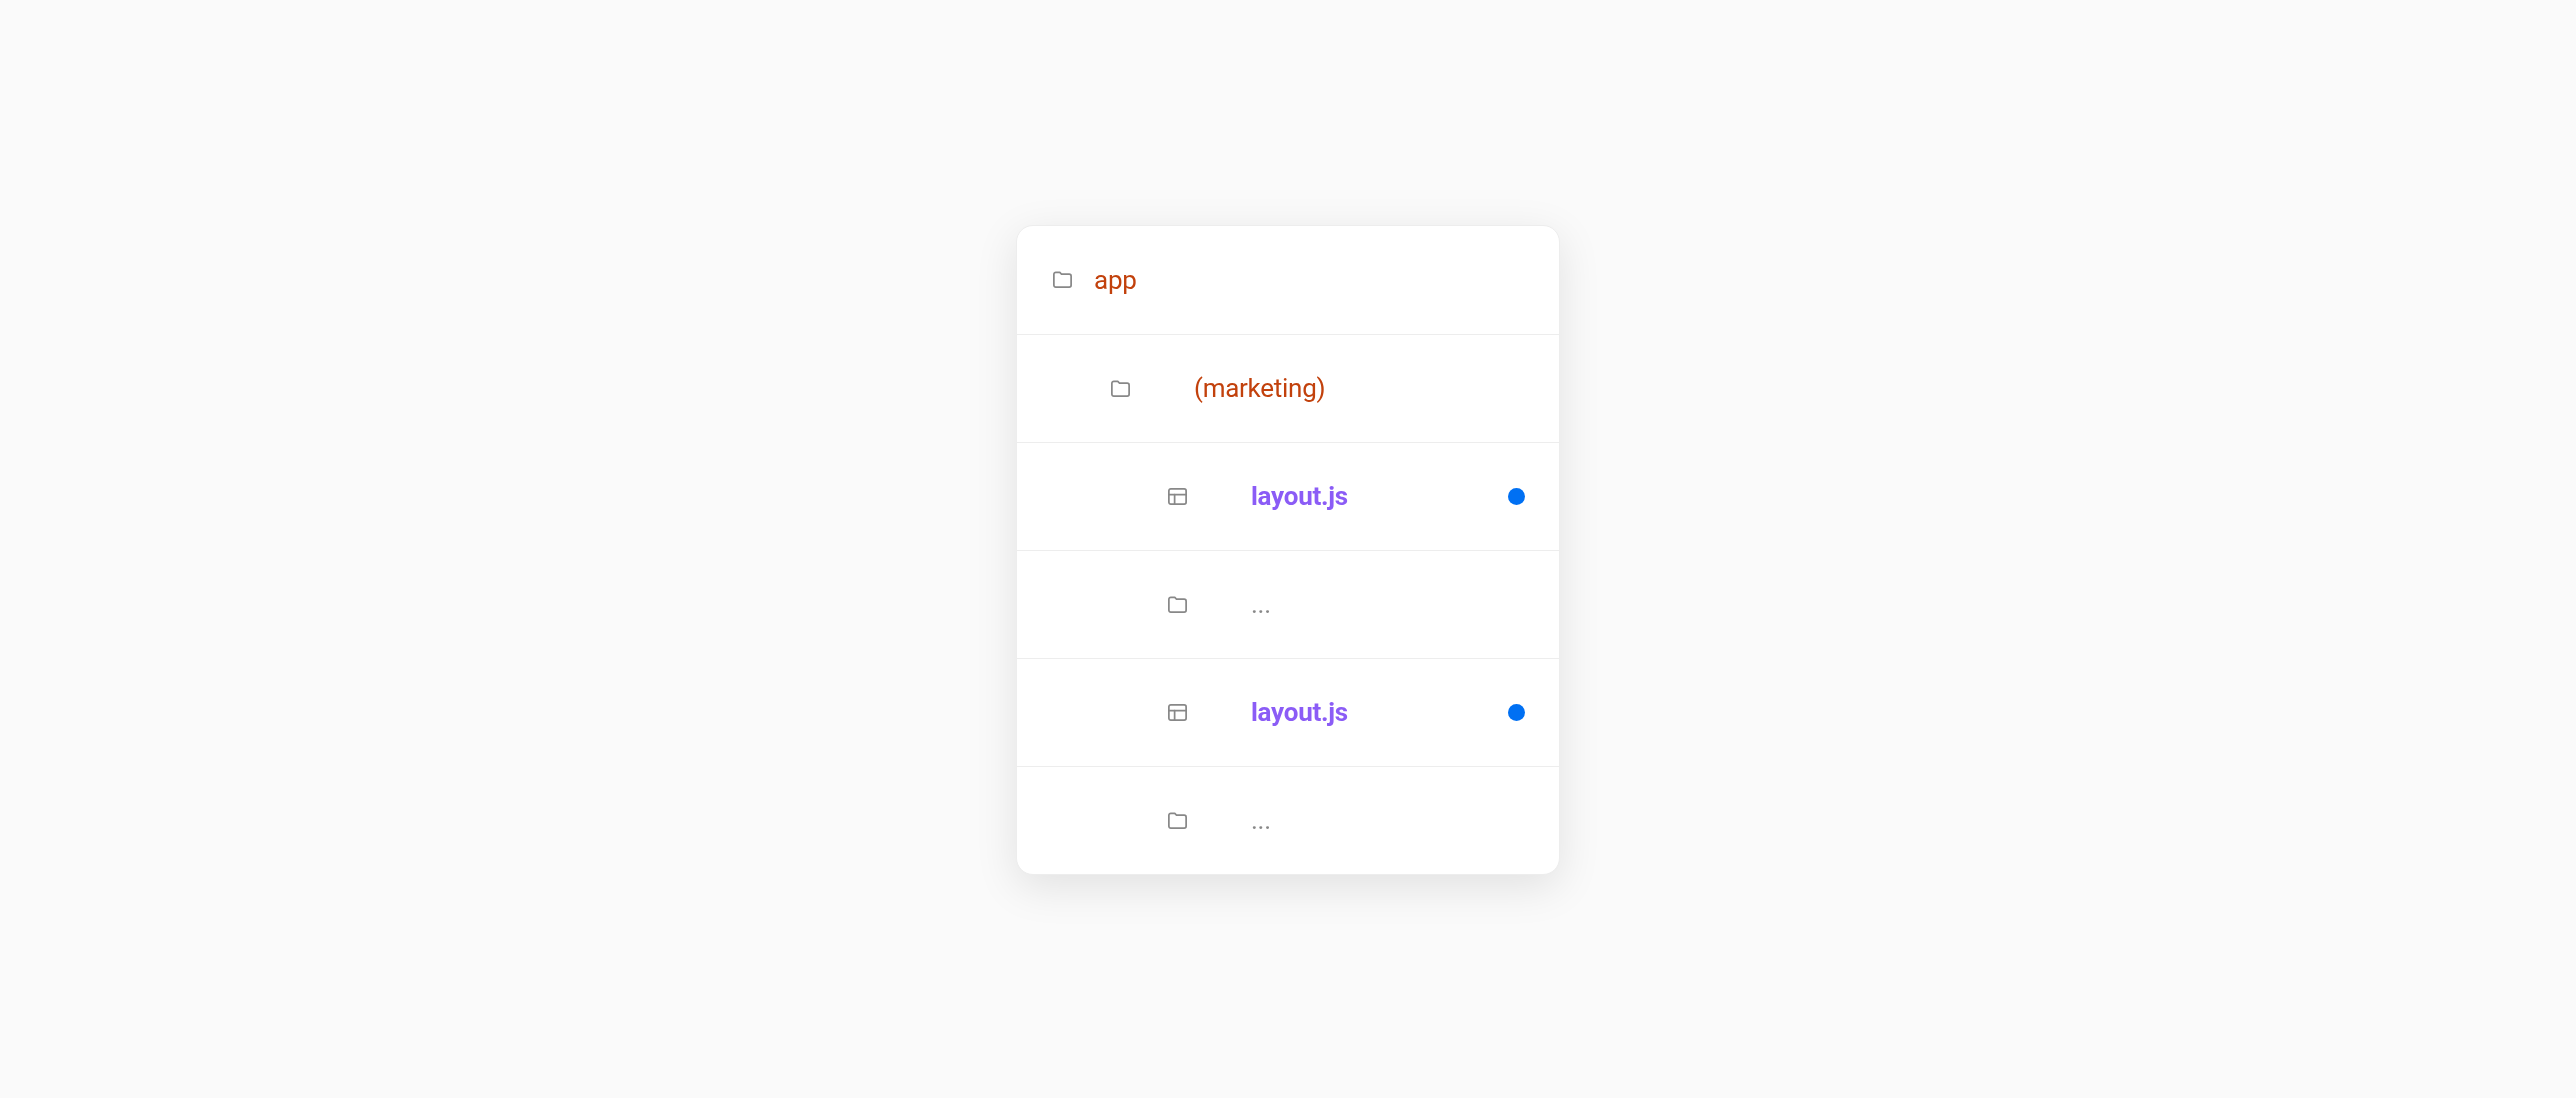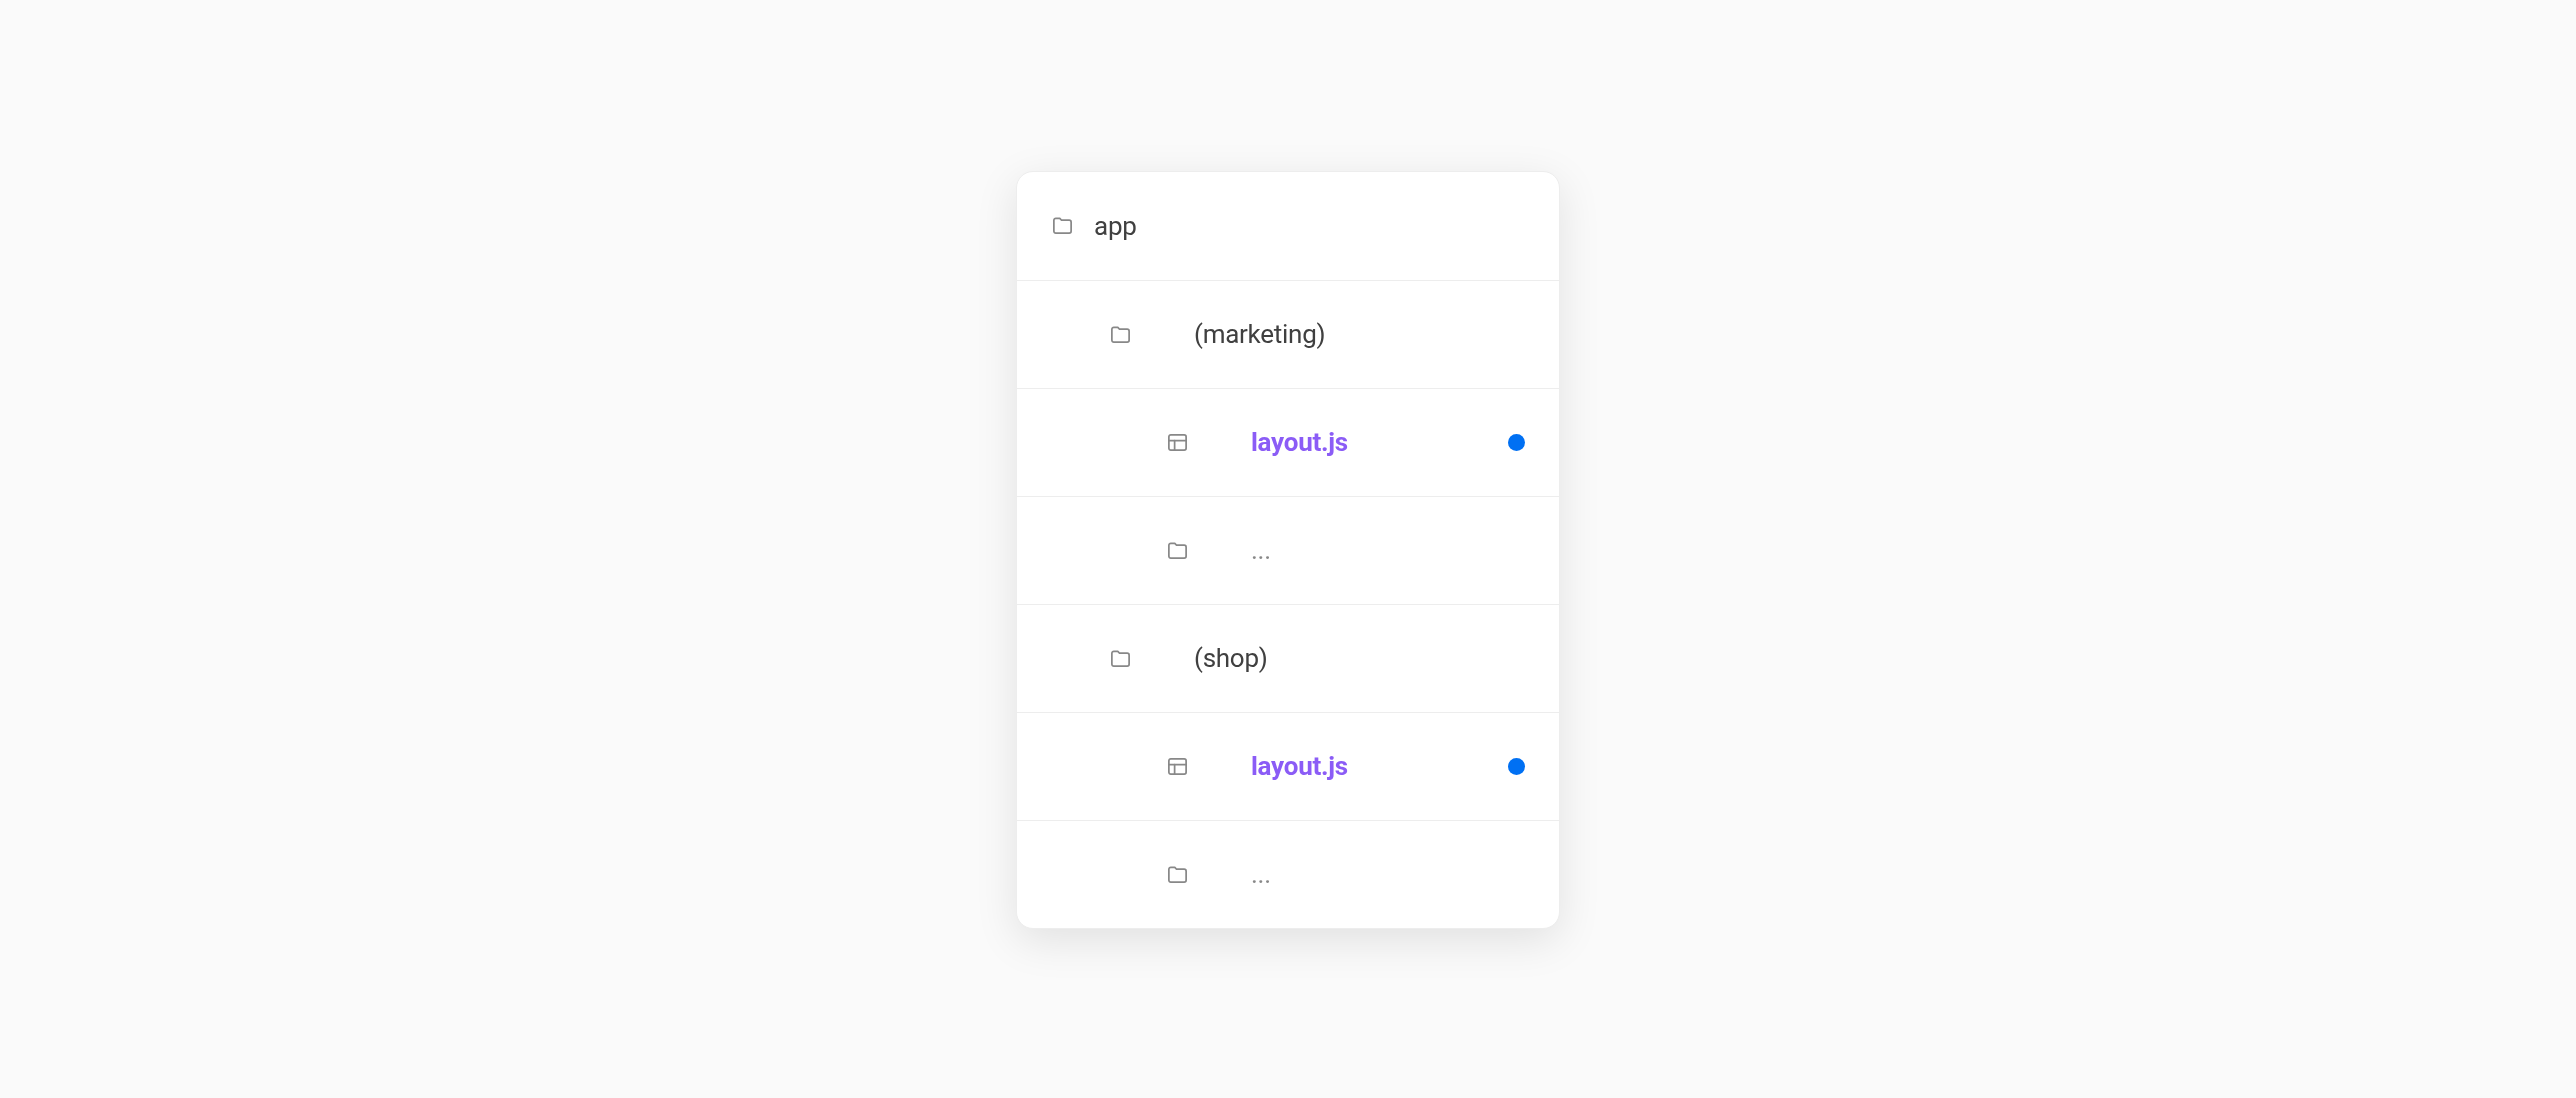--- a/index.html
+++ b/index.html
@@ -44,21 +44,21 @@
     margin-right: 20px;
     color: #888888;
   }
   .icon svg {
     width: 23px;
     height: 23px;
     display: block;
   }
   .label {
     font-size: 26px;
-    color: #404040;
+    color: #c2410c;
     letter-spacing: -0.01em;
   }
   .label.bold {
     font-weight: 700;
     color: #8b5cf6;
   }
   .label.muted {
     color: #888888;
   }
   .dot {
@@ -106,28 +106,20 @@
 
   <div class="row indent-2">
     <span class="icon">
       <svg viewBox="0 0 24 24" fill="none" stroke="currentColor" stroke-width="1.8" stroke-linecap="round" stroke-linejoin="round">
         <path d="M3 6.5a2 2 0 0 1 2-2h4.2l1.8 2H19a2 2 0 0 1 2 2V18a2 2 0 0 1-2 2H5a2 2 0 0 1-2-2V6.5z"></path>
       </svg>
     </span>
     <span class="label muted">...</span>
   </div>
 
-  <div class="row indent-1">
-    <span class="icon">
-      <svg viewBox="0 0 24 24" fill="none" stroke="currentColor" stroke-width="1.8" stroke-linecap="round" stroke-linejoin="round">
-        <path d="M3 6.5a2 2 0 0 1 2-2h4.2l1.8 2H19a2 2 0 0 1 2 2V18a2 2 0 0 1-2 2H5a2 2 0 0 1-2-2V6.5z"></path>
-      </svg>
-    </span>
-    <span class="label">(shop)</span>
-  </div>
 
   <div class="row indent-2">
     <span class="icon">
       <svg viewBox="0 0 24 24" fill="none" stroke="currentColor" stroke-width="1.8" stroke-linecap="round" stroke-linejoin="round">
         <rect x="3" y="4" width="18" height="16" rx="2"></rect>
         <line x1="3" y1="10" x2="21" y2="10"></line>
         <line x1="9" y1="10" x2="9" y2="20"></line>
       </svg>
     </span>
     <span class="label bold">layout.js</span>

